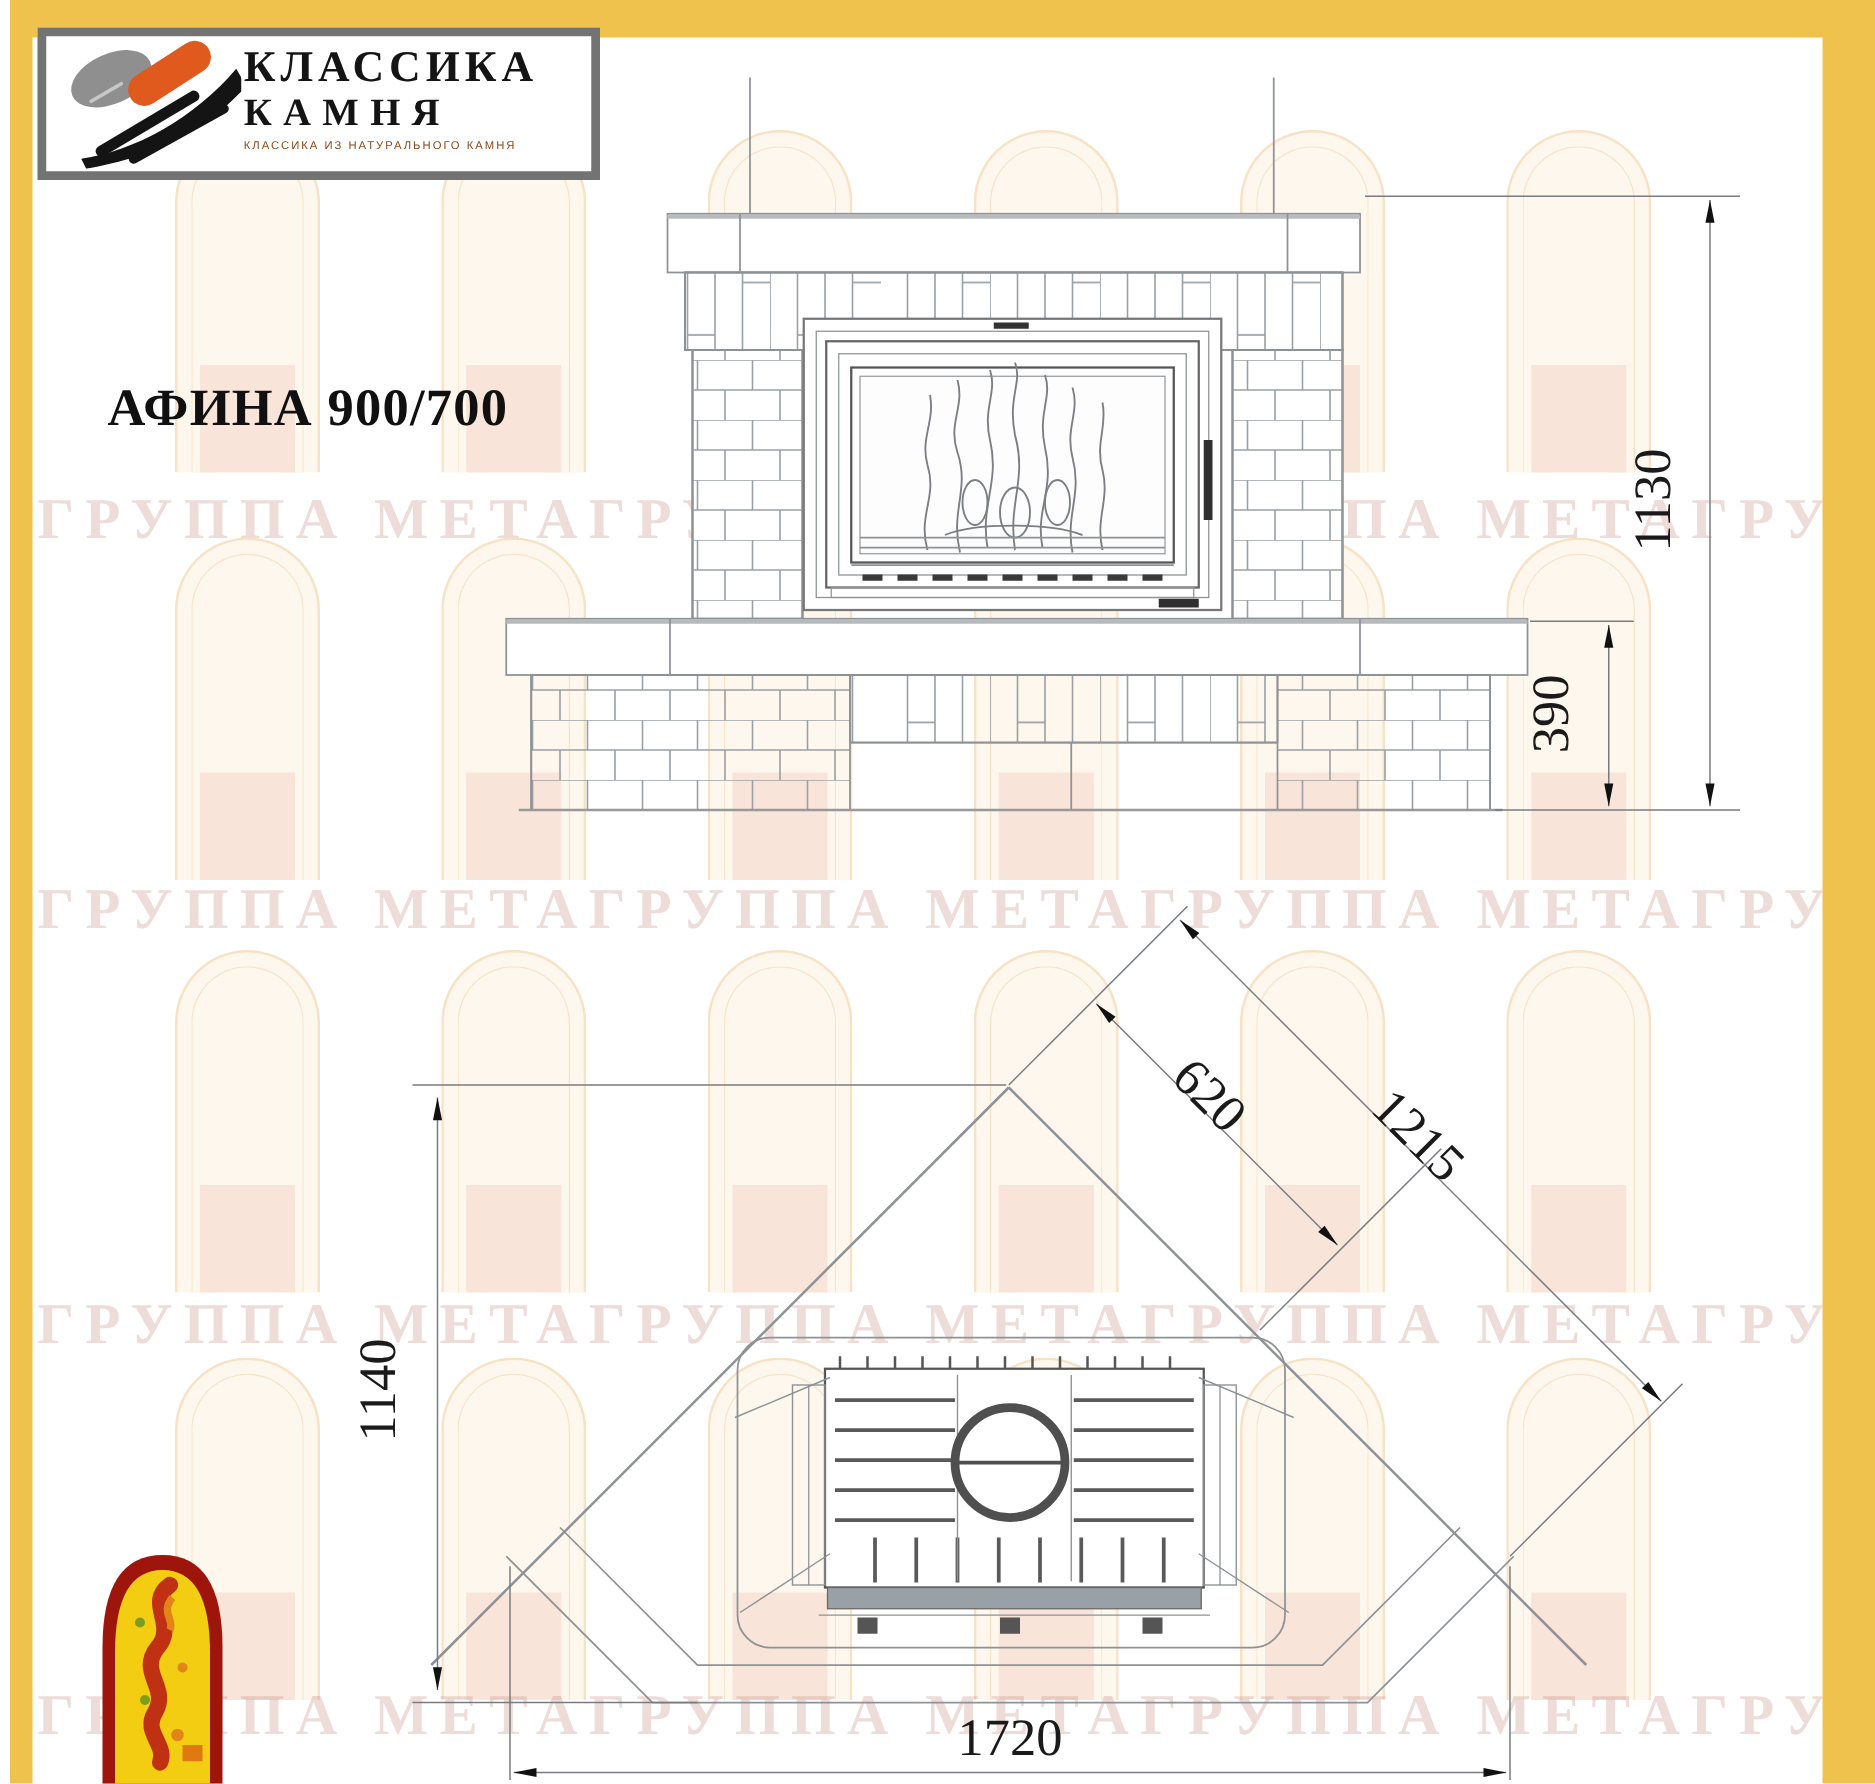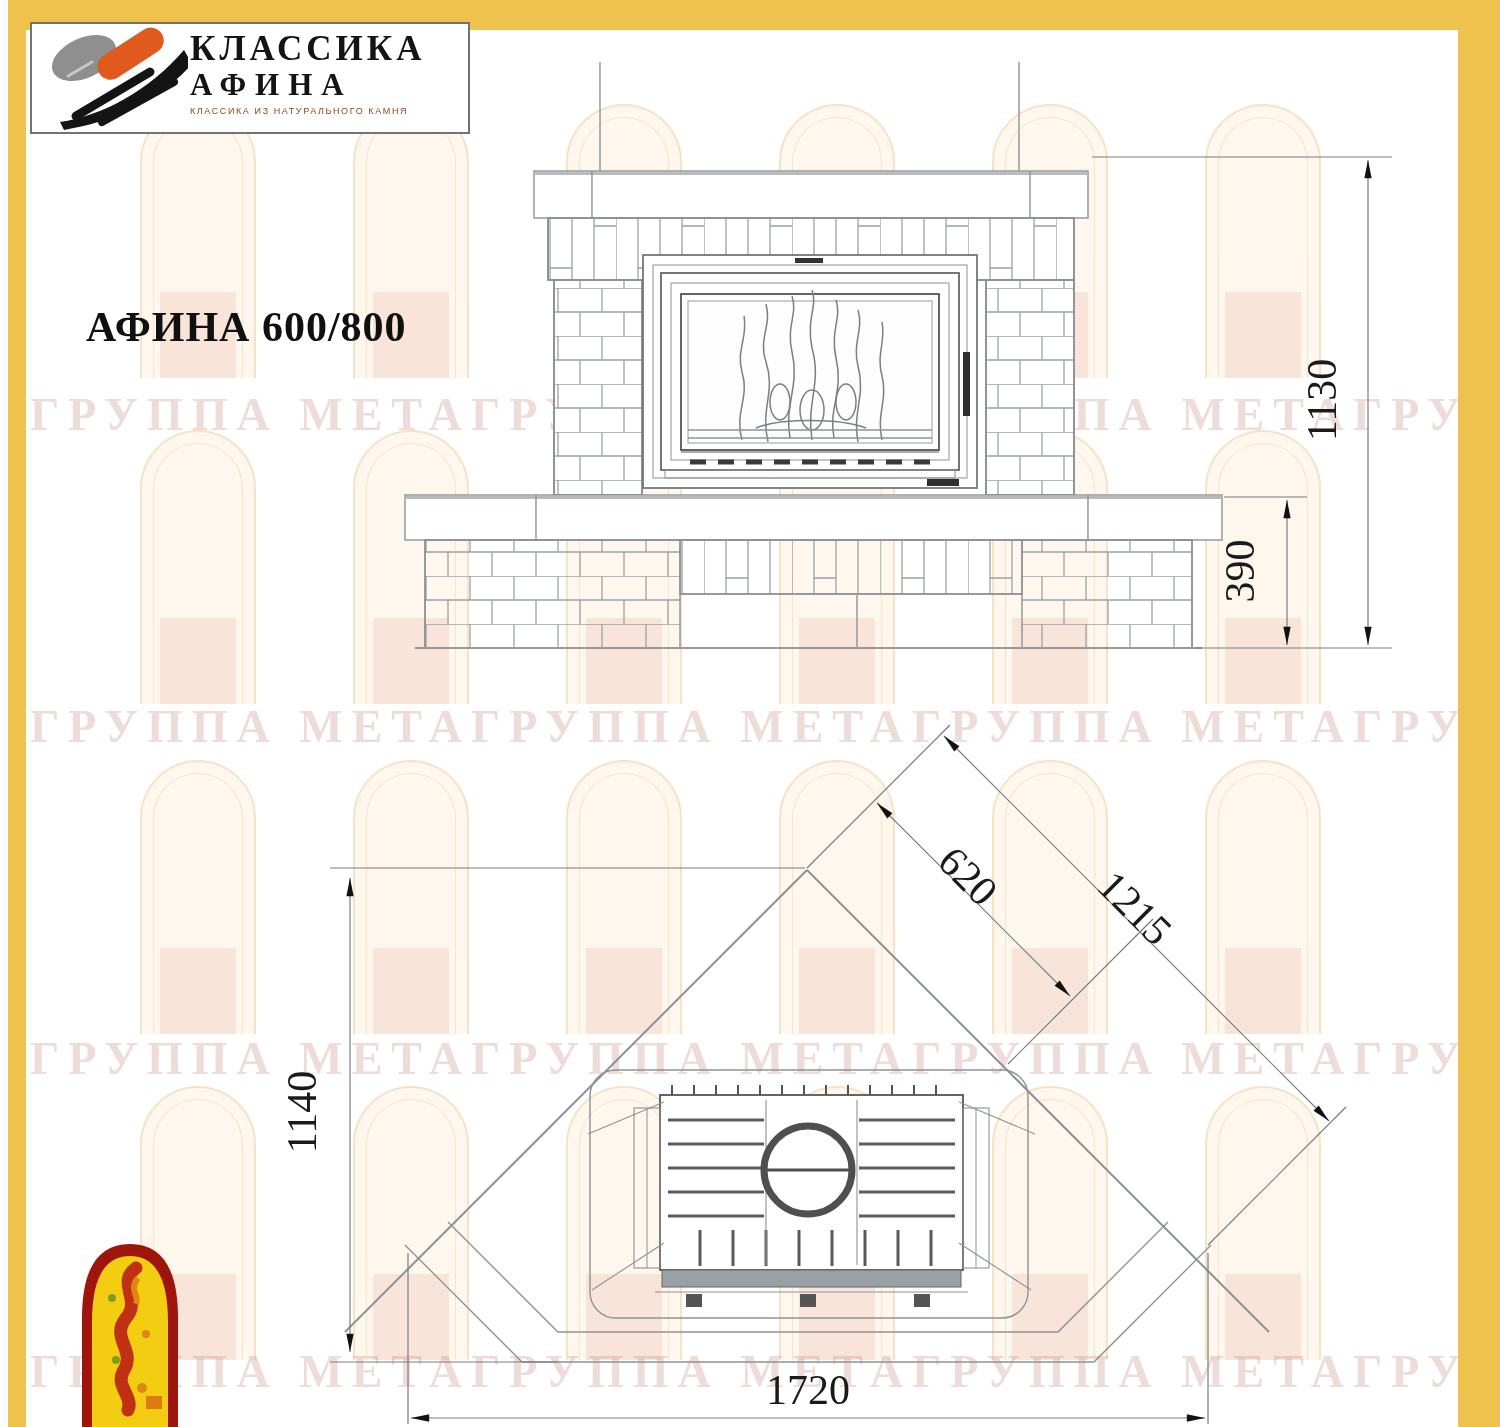--- a/index.html
+++ b/index.html
@@ -16,21 +16,21 @@
            border-bottom:none;border-radius:58px 58px 0 0;background:rgba(252,240,223,.55);}
   .wm-arch .inner{position:absolute;left:11px;top:11px;right:11px;bottom:0;
            border:1px solid rgba(240,205,160,.45);border-bottom:none;border-radius:48px 48px 0 0;}
   .wm-arch .blk{position:absolute;left:18px;right:18px;bottom:0;height:86px;
            background:rgba(238,186,170,.30);}
   .wm-text{position:absolute;left:30px;width:1428px;height:48px;white-space:nowrap;overflow:hidden;
            font-family:"Liberation Serif",serif;font-weight:bold;font-size:46px;letter-spacing:9px;
            color:rgba(198,138,128,.30);filter:blur(.6px);}
   
   #logo{position:absolute;left:30px;top:22px;width:436px;height:108px;background:#fff;
-        border:2px solid #737373;z-index:3;}
+        border:7px solid #737373;z-index:3;}
   #logo-text{position:absolute;left:158px;top:6px;width:275px;color:#141414;}
   #brand1{font-weight:bold;font-size:35px;letter-spacing:4px;line-height:38px;}
   #brand2{font-weight:bold;font-size:31px;letter-spacing:9px;line-height:34px;}
   #tagline{font-family:"Liberation Sans",sans-serif;font-size:9px;letter-spacing:1.6px;
            color:#8a4a1a;margin-top:4px;white-space:nowrap;}
   
   #page-title{position:absolute;left:86px;top:303px;z-index:3;font-weight:bold;font-size:42px;
         letter-spacing:1px;color:#101010;}
   
   #drawing{position:absolute;left:0;top:0;z-index:1;}
@@ -154,26 +154,26 @@
     <svg width="156" height="106">
       <ellipse cx="52" cy="34" rx="34" ry="20" transform="rotate(-24 52 34)" fill="#8f8f8f"></ellipse>
       <rect x="62" y="16" width="74" height="26" rx="13" transform="rotate(-33 100 30)" fill="#e05a1e"></rect>
       <path d="M28,98 C70,92 118,66 152,26 L160,40 C126,78 80,98 32,106 Z" fill="#141414"></path>
       <path d="M44,92 L118,48" stroke="#141414" stroke-width="9" stroke-linecap="round"></path>
       <path d="M70,98 L142,58" stroke="#141414" stroke-width="8" stroke-linecap="round"></path>
       <path d="M36,52 L60,38" stroke="#ffffff" stroke-width="3" stroke-linecap="round" opacity=".5"></path>
     </svg>
     <div id="logo-text">
       <div id="brand1">КЛАССИКА</div>
-      <div id="brand2">АФИНА</div>
+      <div id="brand2">КАМНЯ</div>
       <div id="tagline">КЛАССИКА ИЗ НАТУРАЛЬНОГО КАМНЯ</div>
     </div>
   </div>
 
-  <div id="page-title">АФИНА 600/800</div>
+  <div id="page-title">АФИНА 900/700</div>
 
   <svg id="drawing" width="1500" height="1427" viewBox="0 0 1500 1427">
     <defs>
       <marker id="arw" viewBox="0 0 14 6" refX="13" refY="3" markerWidth="17" markerHeight="8" orient="auto-start-reverse">
         <path d="M0.5,0.5 L13,3 L0.5,5.5 Z" fill="#111"></path>
       </marker>
       <pattern id="ashlar" width="88" height="48" patternUnits="userSpaceOnUse">
         <path d="M0,0 H88 M0,24 H88 M30,0 V24 M74,0 V24 M8,24 V48 M52,24 V48" stroke="#9aa1a5" stroke-width="1.3" fill="none"></path>
       </pattern>
       <pattern id="soldier" width="88" height="62" patternUnits="userSpaceOnUse">

